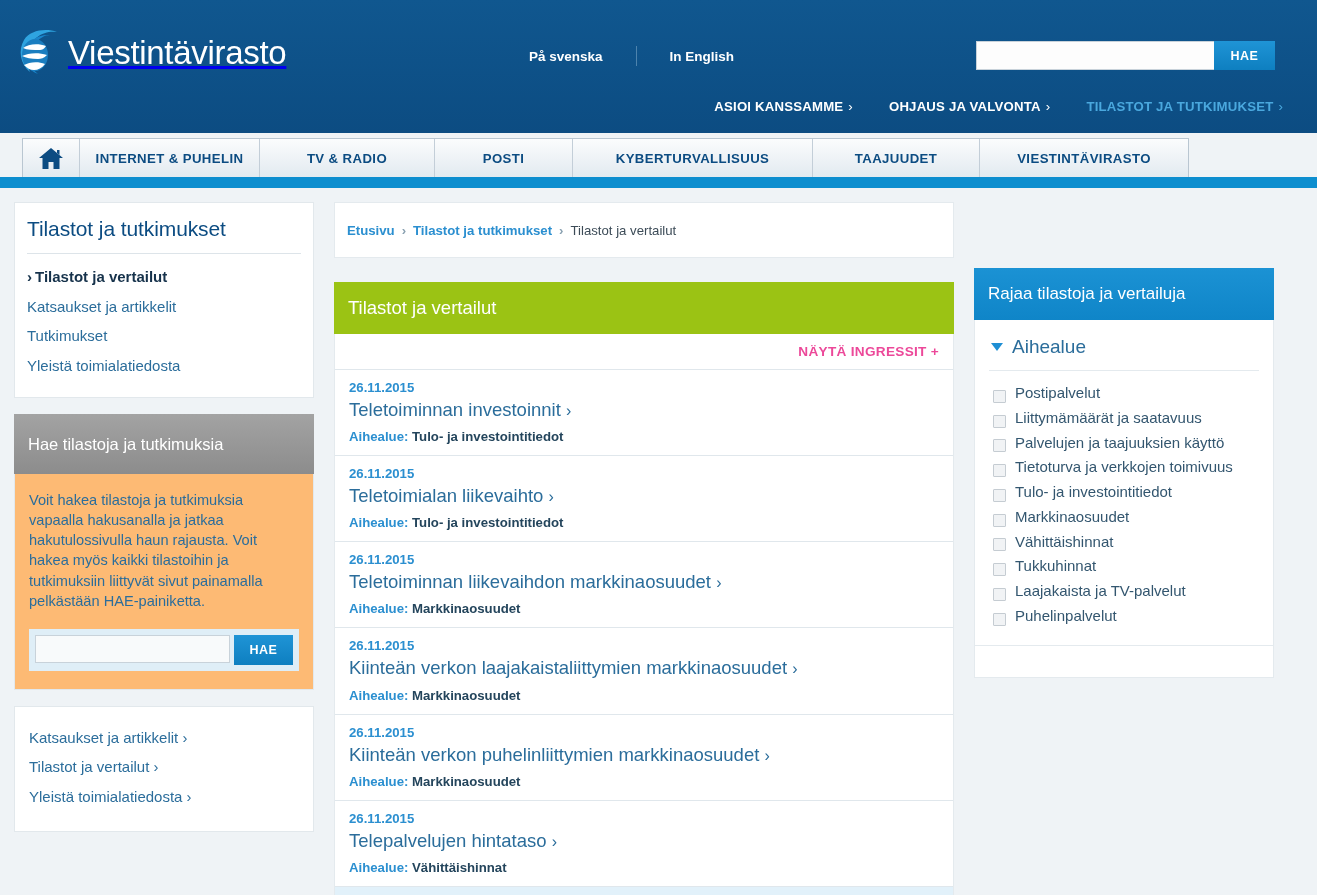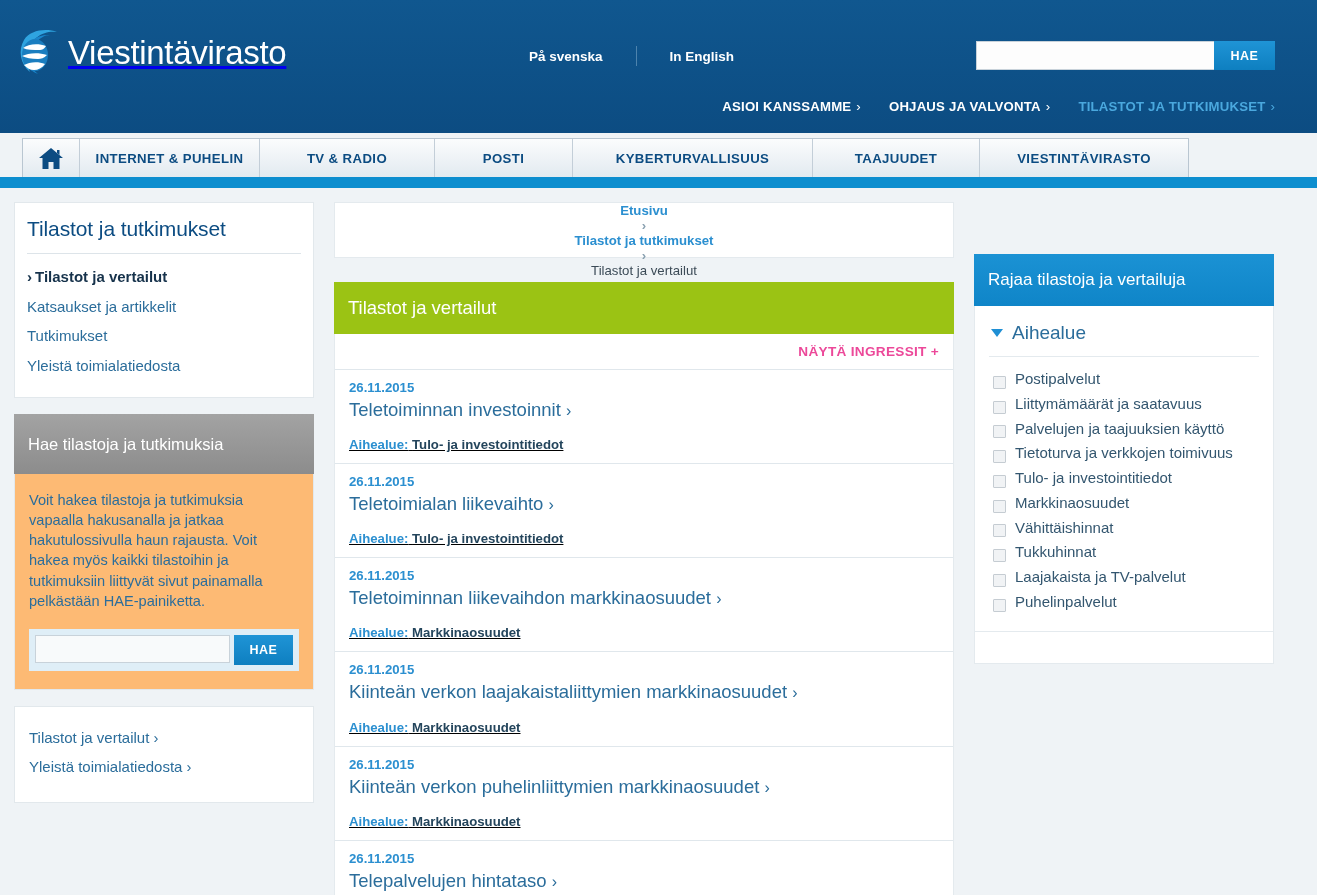--- a/index.html
+++ b/index.html
@@ -57,22 +57,22 @@
   }
   .hdr-search button {
     width: 61px; height: 29px;
     background: linear-gradient(180deg, #1f94d6 0%, #0e7fc0 100%);
     border: none; color: #fff;
     font-size: 12.5px; font-weight: bold;
     letter-spacing: 0.5px; cursor: pointer;
     font-family: "Liberation Sans", sans-serif;
   }
   .sectionnav {
-    position: absolute; right: 42px; top: 99px;
-    display: flex; align-items: center; gap: 0;
+    position: absolute; right: 34px; top: 99px;
+    display: flex; align-items: center; gap: 8px;
     font-size: 13.2px; font-weight: bold; letter-spacing: 0.2px;
   }
   .sectionnav a {
     color: #ffffff; text-decoration: none; white-space: nowrap;
     margin-left: 28px;
   }
   .sectionnav a:first-child { margin-left: 0; }
   .sectionnav a.active { color: #4aa8de; }
   .sectionnav .caret { margin-left: 5px; font-weight: normal; }
 
@@ -109,21 +109,21 @@
   }
 
   
   .page {
     position: absolute; left: 0; top: 188px;
     width: 1317px; height: 707px;
     background: #eff3f6;
   }
   .col-left { position: absolute; left: 14px; top: 14px; width: 300px; }
   .col-mid  { position: absolute; left: 334px; top: 14px; width: 620px; }
-  .col-right{ position: absolute; left: 974px; top: 66px; width: 300px; }
+  .col-right{ position: absolute; left: 974px; top: 80px; width: 300px; }
 
   
   .panel { background: #ffffff; border: 1px solid #e2e8ec; }
   .lnav { padding: 14px 12px 16px 12px; }
   .lnav h2 {
     margin: 0 0 9px 0; padding: 0 0 12px 0;
     font-size: 21px; font-weight: 400; color: #0c4c82;
     border-bottom: 1px solid #dde4e9;
     letter-spacing: -0.1px;
   }
@@ -177,21 +177,21 @@
   .linklist a {
     display: block; color: #2b6d9b; text-decoration: none;
     font-size: 15px; padding: 5px 0; line-height: 1.3;
   }
   .linklist a .caret { color: #2b6d9b; }
 
   
   .crumbs {
     background: #ffffff; border: 1px solid #e4eaee;
     height: 56px; display: flex; align-items: center;
-    padding: 0 12px; font-size: 13.2px; color: #3c4b57; flex-direction: column;
+    padding: 0 12px; font-size: 13.2px; color: #3c4b57;
   }
   .crumbs a { color: #2b8fd0; text-decoration: none; font-weight: bold; }
   .crumbs .sep { color: #8aa1b1; margin: 0 7px; font-weight: bold; }
   .crumbs .cur { color: #3c4b57; }
 
   
   .greenbar {
     margin-top: 24px; height: 52px;
     background: #9bc314; display: flex; align-items: center;
     padding: 0 14px;
@@ -211,21 +211,21 @@
     padding: 10px 14px 11px 14px;
   }
   .result.hl { background: #e2f1fa; }
   .r-date { color: #2b8fd0; font-size: 13.2px; font-weight: bold; }
   .r-title {
     display: block; margin-top: 3px;
     color: #2b6d9b; font-size: 18.5px; text-decoration: none;
     line-height: 1.25;
   }
   .r-title .caret { font-size: 16px; color: #2b6d9b; }
-  .r-meta { margin-top: 16px; font-size: 13.2px; font-weight: bold; text-decoration: underline; }
+  .r-meta { margin-top: 8px; font-size: 13.2px; font-weight: bold; }
   .r-meta .lbl { color: #2b8fd0; }
   .r-meta .val { color: #24455c; }
 
   
   .filter-hdr {
     height: 52px; display: flex; align-items: center; padding: 0 14px;
     background: linear-gradient(180deg, #1b92d4 0%, #0f85c8 100%);
     color: #ffffff; font-size: 17px;
   }
   .filter-body {
@@ -360,20 +360,24 @@
         <p>Voit hakea tilastoja ja tutkimuksia vapaalla hakusanalla ja jatkaa hakutulossivulla haun rajausta. Voit hakea myös kaikki tilastoihin ja tutkimuksiin liittyvät sivut painamalla pelkästään HAE-painiketta.</p>
         <div class="sb-form">
           <input type="text" value="" placeholder="" style="">
           <button type="button">HAE</button>
         </div>
       </div>
     </div>
 
     <div class="panel linklist">
       <a href="#">
+        <span>Katsaukset ja artikkelit</span>
+        <span class="caret">›</span>
+      </a>
+      <a href="#">
         <span>Tilastot ja vertailut</span>
         <span class="caret">›</span>
       </a>
       <a href="#">
         <span>Yleistä toimialatiedosta</span>
         <span class="caret">›</span>
       </a>
     </div>
   </div>
 

